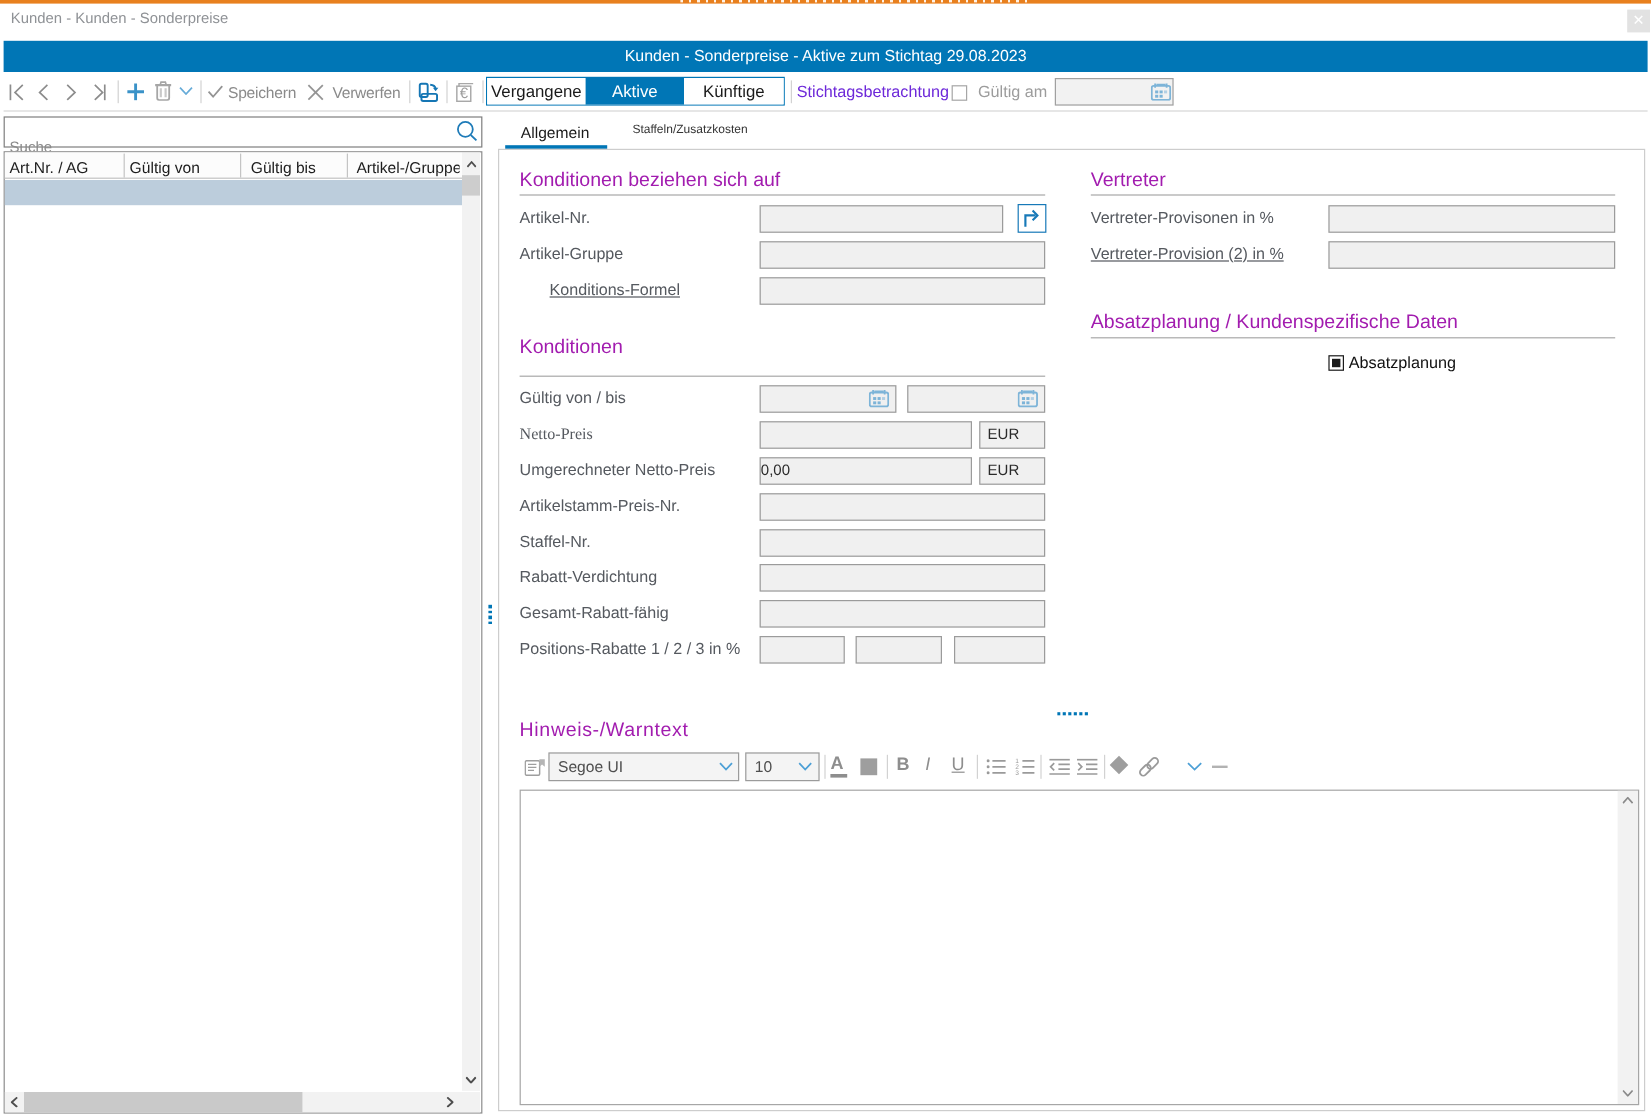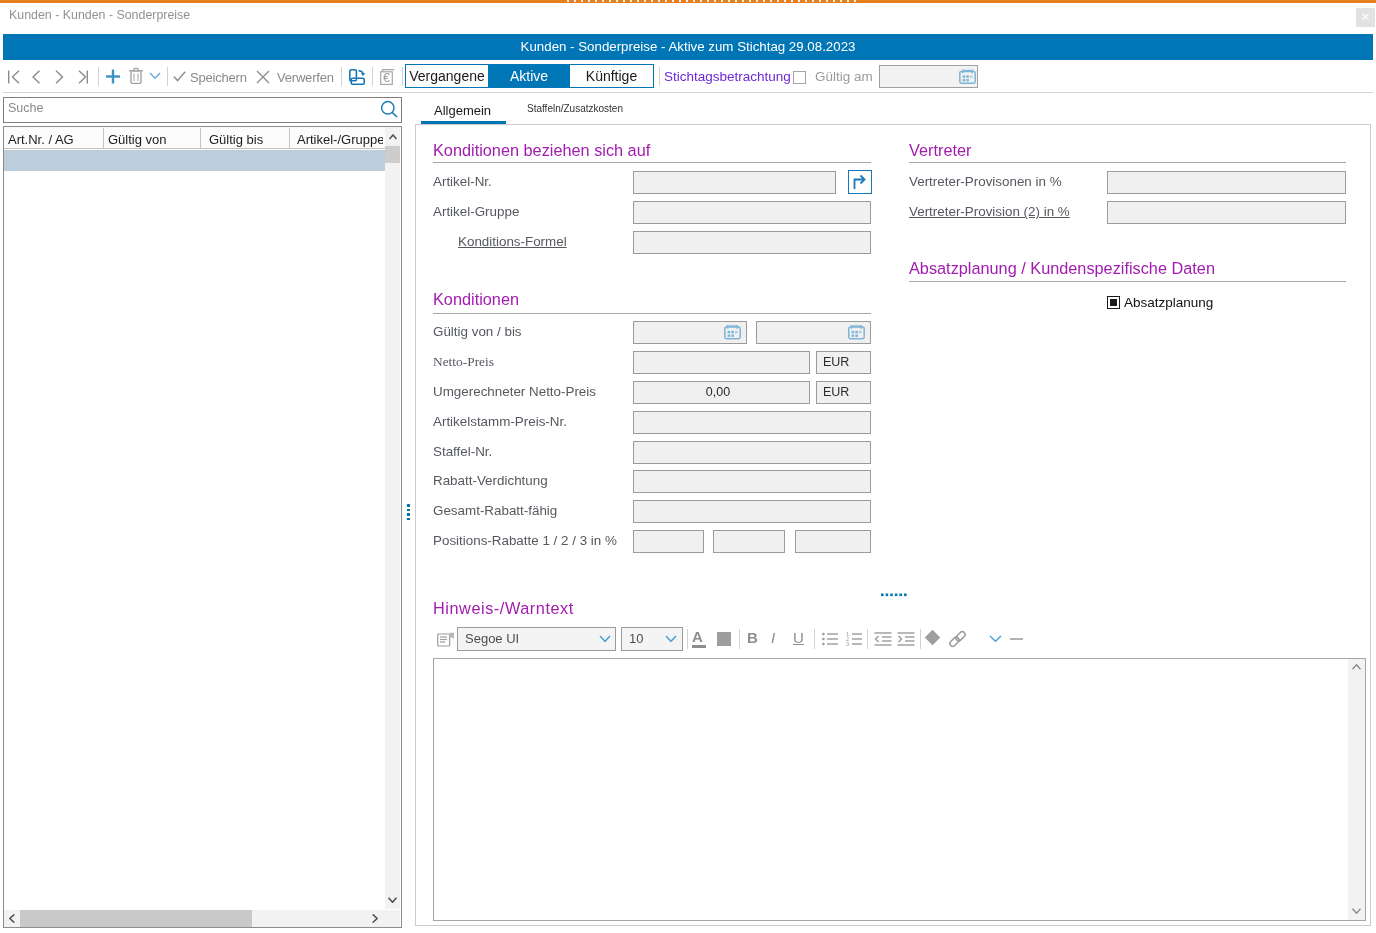--- a/index.html
+++ b/index.html
@@ -108,21 +108,21 @@
   <g fill="#7db4d8">
     <rect x="3.6" y="6.4" width="2.6" height="2.4"></rect>
       <rect x="7.3" y="6.4" width="2.6" height="2.4"></rect>
       <rect x="11" y="6.4" width="2.6" height="2.4" opacity=".55"></rect>
     <rect x="3.6" y="10" width="2.6" height="2.4"></rect>
       <rect x="7.3" y="10" width="2.6" height="2.4"></rect>
   </g>
 </svg>
 
 <div class="abs" style="left:3px;top:97px;width:399px;height:26px;border:1px solid #7e7e7e;background:#fff;"></div>
-<div class="abs" style="left:8px;top:101px;font-size:12.5px;color:#8a8a8a;">Suche</div>
+<div class="abs" style="left:8px;top:116px;font-size:12.5px;color:#8a8a8a;">Suche</div>
 <svg class="abs" style="left:379px;top:100px;" width="20" height="20" viewBox="0 0 20 20">
   <circle cx="8.8" cy="7.8" r="6.2" fill="none" stroke="#1e7bb8" stroke-width="1.5"></circle>
   <line x1="13.4" y1="12.6" x2="18" y2="17" stroke="#1e7bb8" stroke-width="1.6"></line>
 </svg>
 
 <div class="abs" style="left:3px;top:126px;width:399px;height:802px;border:1px solid #8d8d8d;background:#fff;"></div>
 <div class="abs" style="left:4px;top:127px;width:381px;height:22px;background:#fcfcfc;border-bottom:1px solid #c2c2c2;"></div>
 <div class="abs" style="left:8px;top:132px;font-size:13px;color:#1c1c1c;">Art.Nr. / AG</div>
 <div class="abs" style="left:108px;top:132px;font-size:13px;color:#1c1c1c;">Gültig von</div>
 <div class="abs" style="left:209px;top:132px;font-size:13px;color:#1c1c1c;">Gültig bis</div>
@@ -168,21 +168,21 @@
 <div class="abs" style="left:848px;top:170px;width:24px;height:24px;border:1.5px solid #1779b8;background:#fff;"></div>
 <svg class="abs" style="left:852px;top:174px;" width="16" height="16" viewBox="0 0 16 16">
   <polyline points="2.5,15 2.5,5.5 11,5.5" fill="none" stroke="#1779b8" stroke-width="1.8"></polyline>
   <polyline points="8.5,1.5 12.5,5.5 8.5,9.5" fill="none" stroke="#1779b8" stroke-width="1.8"></polyline>
 </svg>
 <div class="lbl" style="left:433px;top:201px;">Artikel-Gruppe</div>
 <div class="inp" style="left:633px;top:201px;width:238px;height:23px;"></div>
 <div class="lbl" style="left:458px;top:231px;text-decoration:underline;">Konditions-Formel</div>
 <div class="inp" style="left:633px;top:231px;width:238px;height:23px;"></div>
 
-<div class="sech" style="left:433px;top:290px;text-align:right;">Konditionen</div>
+<div class="sech" style="left:433px;top:280px;text-align:right;">Konditionen</div>
 <div class="hr" style="left:433px;top:313px;width:438px;"></div>
 <div class="lbl" style="left:433px;top:321px;">Gültig von / bis</div>
 <div class="inp" style="left:633px;top:321px;width:114px;height:23px;"></div>
 <div class="inp" style="left:756px;top:321px;width:115px;height:23px;"></div>
 <svg class="abs" style="left:724px;top:324px;" width="17" height="16" viewBox="0 0 17 15">
   <g fill="none" stroke="#7db4d8" stroke-width="1.5">
     <rect x="0.8" y="2.6" width="15.4" height="11.6" rx="1.6"></rect>
     <line x1="3.6" y1="0.5" x2="3.6" y2="4.2"></line>
       <line x1="13.2" y1="0.5" x2="13.2" y2="4.2"></line>
     <line x1="4.6" y1="1.6" x2="12.4" y2="1.6"></line>
@@ -207,21 +207,21 @@
       <rect x="7.3" y="6.4" width="2.6" height="2.4"></rect>
       <rect x="11" y="6.4" width="2.6" height="2.4" opacity=".55"></rect>
     <rect x="3.6" y="10" width="2.6" height="2.4"></rect>
       <rect x="7.3" y="10" width="2.6" height="2.4"></rect>
   </g>
 </svg>
 <div class="lbl" style="left:433px;top:351px;font-family:Liberation Serif, serif;">Netto-Preis</div>
 <div class="inp" style="left:633px;top:351px;width:177px;height:23px;"></div>
 <div class="inp" style="left:816px;top:351px;width:55px;height:23px;font-size:12.5px;color:#2a2a2a;line-height:21px;padding-left:6px;">EUR</div>
 <div class="lbl" style="left:433px;top:381px;">Umgerechneter Netto-Preis</div>
-<div class="inp" style="left:633px;top:381px;width:177px;height:23px;font-size:12.5px;color:#2a2a2a;line-height:21px;text-align:center;padding-right:7px;">0,00</div>
+<div class="inp" style="left:633px;top:381px;width:177px;height:23px;font-size:12.5px;color:#2a2a2a;line-height:21px;text-align:left;padding-right:7px;">0,00</div>
 <div class="inp" style="left:816px;top:381px;width:55px;height:23px;font-size:12.5px;color:#2a2a2a;line-height:21px;padding-left:6px;">EUR</div>
 <div class="lbl" style="left:433px;top:411px;">Artikelstamm-Preis-Nr.</div>
 <div class="inp" style="left:633px;top:411px;width:238px;height:23px;"></div>
 <div class="lbl" style="left:433px;top:441px;text-align:right;">Staffel-Nr.</div>
 <div class="inp" style="left:633px;top:441px;width:238px;height:23px;"></div>
 <div class="lbl" style="left:433px;top:470px;">Rabatt-Verdichtung</div>
 <div class="inp" style="left:633px;top:470px;width:238px;height:23px;"></div>
 <div class="lbl" style="left:433px;top:500px;">Gesamt-Rabatt-fähig</div>
 <div class="inp" style="left:633px;top:500px;width:238px;height:23px;"></div>
 <div class="lbl" style="left:433px;top:530px;">Positions-Rabatte 1 / 2 / 3 in %</div>

